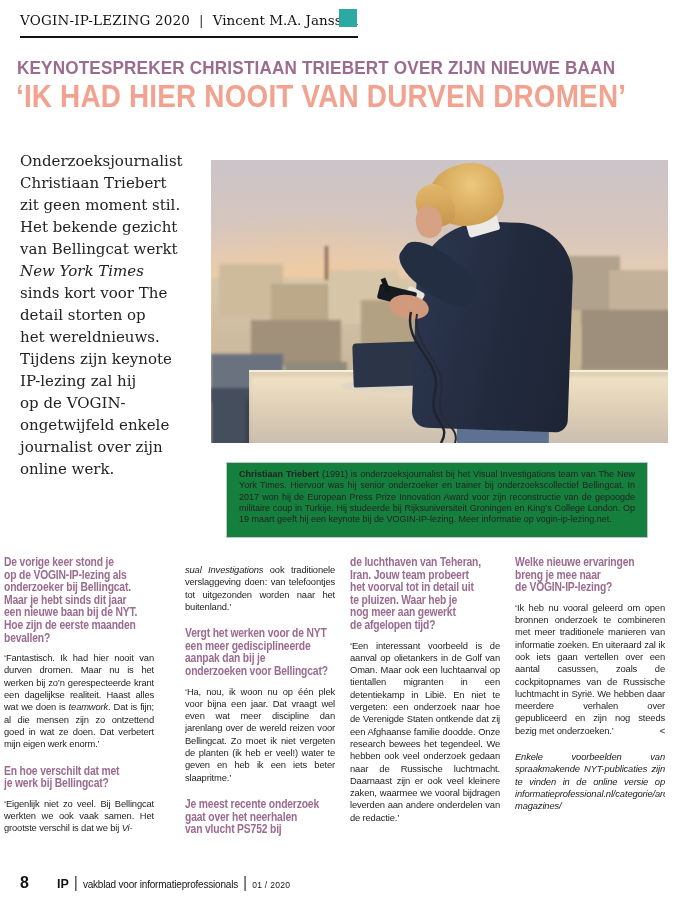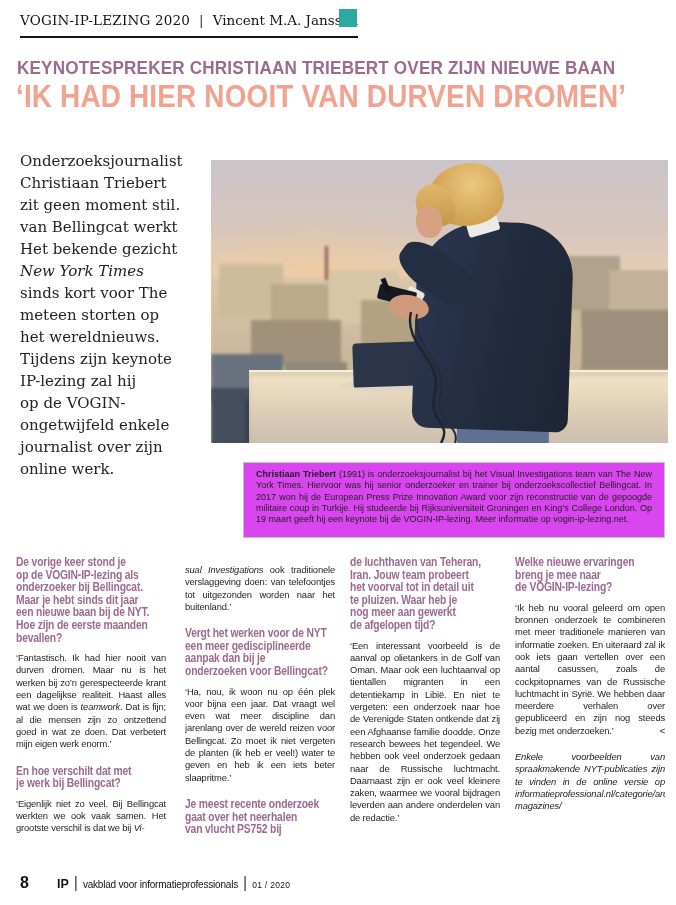--- a/index.html
+++ b/index.html
@@ -64,29 +64,29 @@
          background:#d29a7c;transform:rotate(10deg);}
   .phone{position:absolute;left:167px;top:128px;width:38px;height:15px;border-radius:2px;
          background:#151a23;transform:rotate(14deg);}
   .stub{position:absolute;left:172px;top:118px;width:5px;height:14px;background:#10141c;
         transform:rotate(-22deg);}
   .jeans{position:absolute;left:246px;top:252px;width:92px;height:33px;border-radius:4px;
          background:#5e7191;transform:rotate(1deg);}
   .cable{position:absolute;left:0;top:0;}
 
   
-  .caption{position:absolute;left:243px;top:462px;width:422px;height:76px;border:1px solid #c3c3c3;
-           background:#d946ef;padding:6px 12px 6px 12px;font-size:9px;line-height:11.3px;
+  .caption{position:absolute;left:226px;top:462px;width:422px;height:76px;border:1px solid #c3c3c3;
+           background:#15803d;padding:6px 12px 6px 12px;font-size:9px;line-height:11.3px;
            color:#222;text-align:justify;}
   .caption b{font-weight:bold;}
 
   
   .col{position:absolute;top:556px;width:150px;height:316px;overflow:hidden;
        font-size:9.4px;line-height:12.3px;letter-spacing:-.15px;text-align:justify;}
-  .c1{left:16px;} .c2{left:185px;} .c3{left:350px;} .c4{left:515px;}
+  .c1{left:4px;} .c2{left:185px;} .c3{left:350px;} .c4{left:515px;}
   .q{color:var(--mauve);font-weight:bold;font-size:12.3px;line-height:12.6px;
      letter-spacing:-.2px;transform:scaleX(.84);transform-origin:0 0;margin-bottom:3px;}
   .q div{white-space:nowrap;}
   .col p{margin-bottom:14px;margin-top:8px;}
   .col p i{font-style:italic;}
   .endmark{float:right;color:#555;font-weight:bold;}
   .note{font-style:italic;margin-top:24px;color:#1a1a1a;}
 
   
   .footer{position:absolute;left:20px;top:874px;width:640px;display:flex;align-items:baseline;color:#131313;}
@@ -104,25 +104,25 @@
 </div>
 <div class="section-square"></div>
 
 <div class="art-kicker">KEYNOTESPREKER CHRISTIAAN TRIEBERT OVER ZIJN NIEUWE BAAN</div>
 <div class="art-headline">‘IK HAD HIER NOOIT VAN DURVEN DROMEN’</div>
 
 <div class="intro">
   <div class="il">Onderzoeksjournalist</div>
   <div class="il">Christiaan Triebert</div>
   <div class="il">zit geen moment stil.</div>
+  <div class="il">Het bekende gezicht</div>
   <div class="il">van Bellingcat werkt</div>
-  <div class="il">Het bekende gezicht</div>
   <div class="il"><i>New York Times</i></div>
   <div class="il">sinds kort voor The</div>
-  <div class="il">meteen storten op</div>
+  <div class="il">detail storten op</div>
   <div class="il">het wereldnieuws.</div>
   <div class="il">Tijdens zijn keynote</div>
   <div class="il">IP-lezing zal hij</div>
   <div class="il">op de VOGIN-</div>
   <div class="il">ongetwijfeld enkele</div>
   <div class="il">journalist over zijn</div>
   <div class="il">online werk.</div>
 </div>
 
 <div class="photo">

